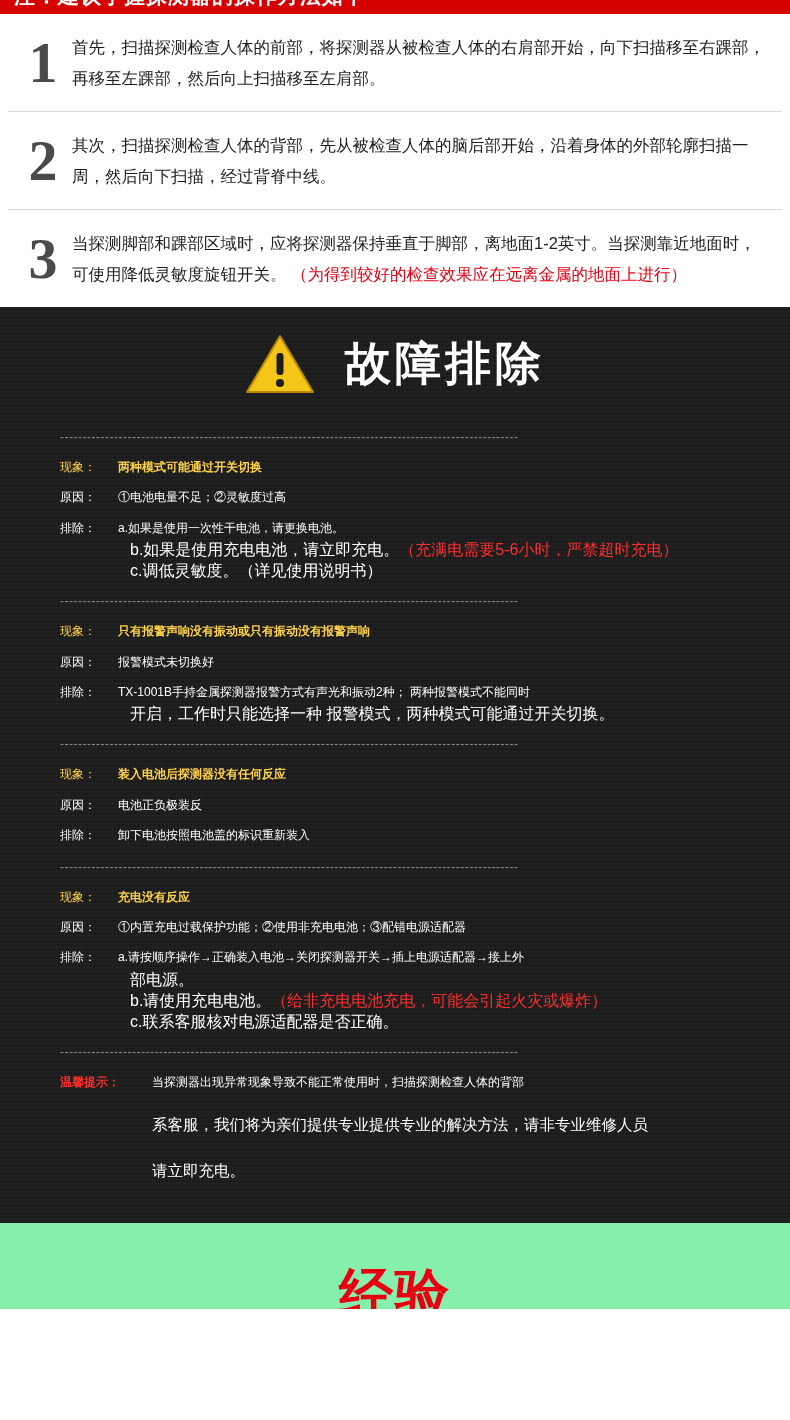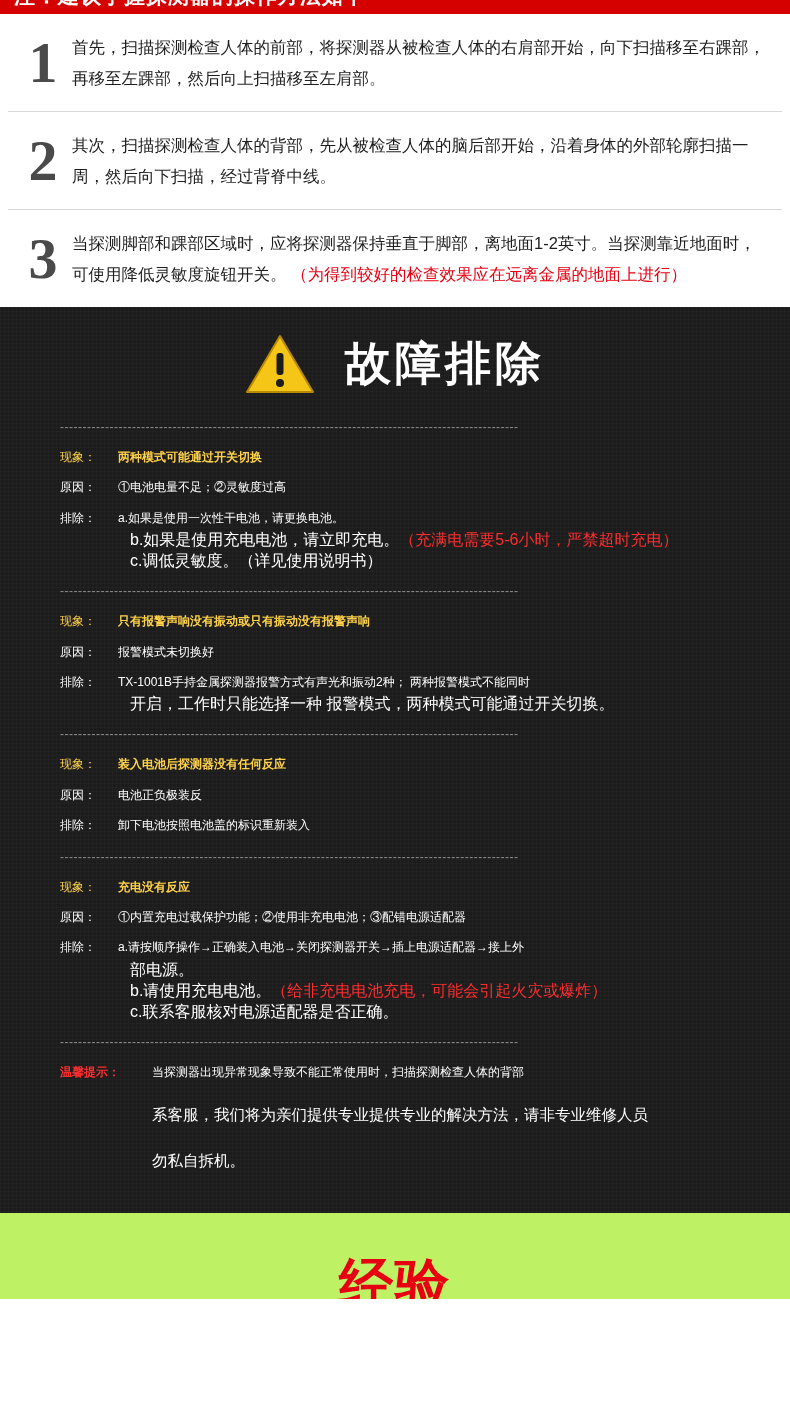--- a/index.html
+++ b/index.html
@@ -81,21 +81,21 @@
       linear-gradient(90deg, rgba(255,255,255,0.018) 1px, transparent 1px);
     background-size: 4px 4px, 4px 4px;
     padding: 26px 0 34px 0;
     color: #ffffff;
   }
   .trouble-head {
     display: flex;
     align-items: flex-end;
     justify-content: center;
     gap: 30px;
-    margin-bottom: 26px;
+    margin-bottom: 36px;
   }
   .warn-icon { width: 70px; height: 62px; display: block; }
   .trouble-title {
     font-size: 46px;
     font-weight: bold;
     letter-spacing: 4px;
     color: #ffffff;
     font-family: "Liberation Sans", sans-serif;
   }
 
@@ -132,21 +132,21 @@
     flex: 0 0 92px;
     color: #ff2d2d;
     font-weight: bold;
   }
   .tip .val { color: #ffffff; }
   .tip-cont { padding-left: 92px; color: #ffffff; font-size: 15.5px; line-height: 1.95; margin-top: 16px; }
 
   
   .footer {
     height: 86px;
-    background: #bef264;
+    background: #86efac;
     position: relative;
     overflow: hidden;
   }
   .footer-logo {
     position: absolute;
     left: 0; right: 0;
     bottom: -22px;
     text-align: center;
     color: #e60012;
     font-size: 54px;
@@ -292,21 +292,21 @@
       </div>
 
       <div class="divider">------------------------------------------------------------------------------------------------------</div>
 
       <div class="faq">
         <div class="row tip">
           <div class="lbl">温馨提示：</div>
           <div class="val">当探测器出现异常现象导致不能正常使用时，扫描探测检查人体的背部</div>
         </div>
         <div class="tip-cont">系客服，我们将为亲们提供专业提供专业的解决方法，请非专业维修人员</div>
-        <div class="tip-cont">勿私自拆机。</div>
+        <div class="tip-cont">请立即充电。</div>
       </div>
 
     </div>
   </div>
 
   <div class="footer">
     <div class="footer-logo">经验</div>
   </div>
 
 </div>

